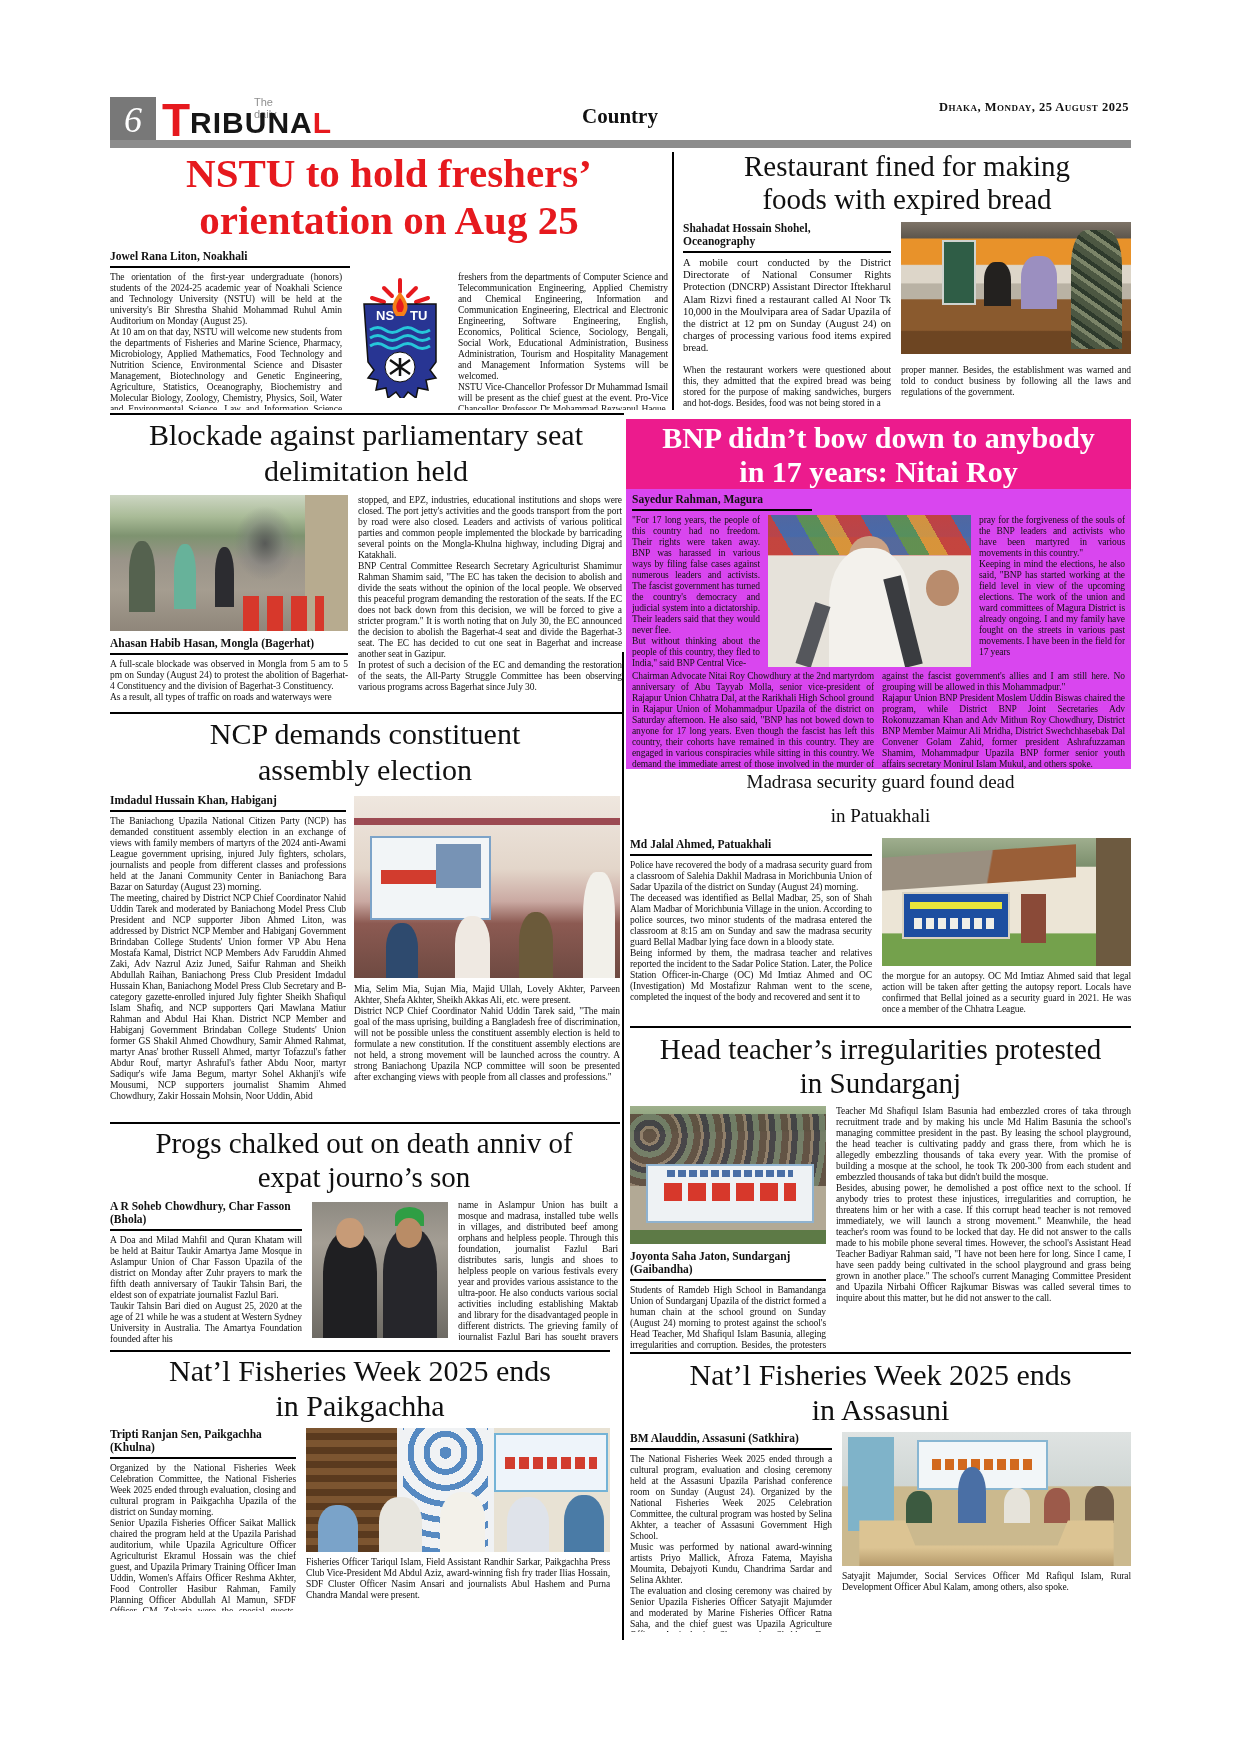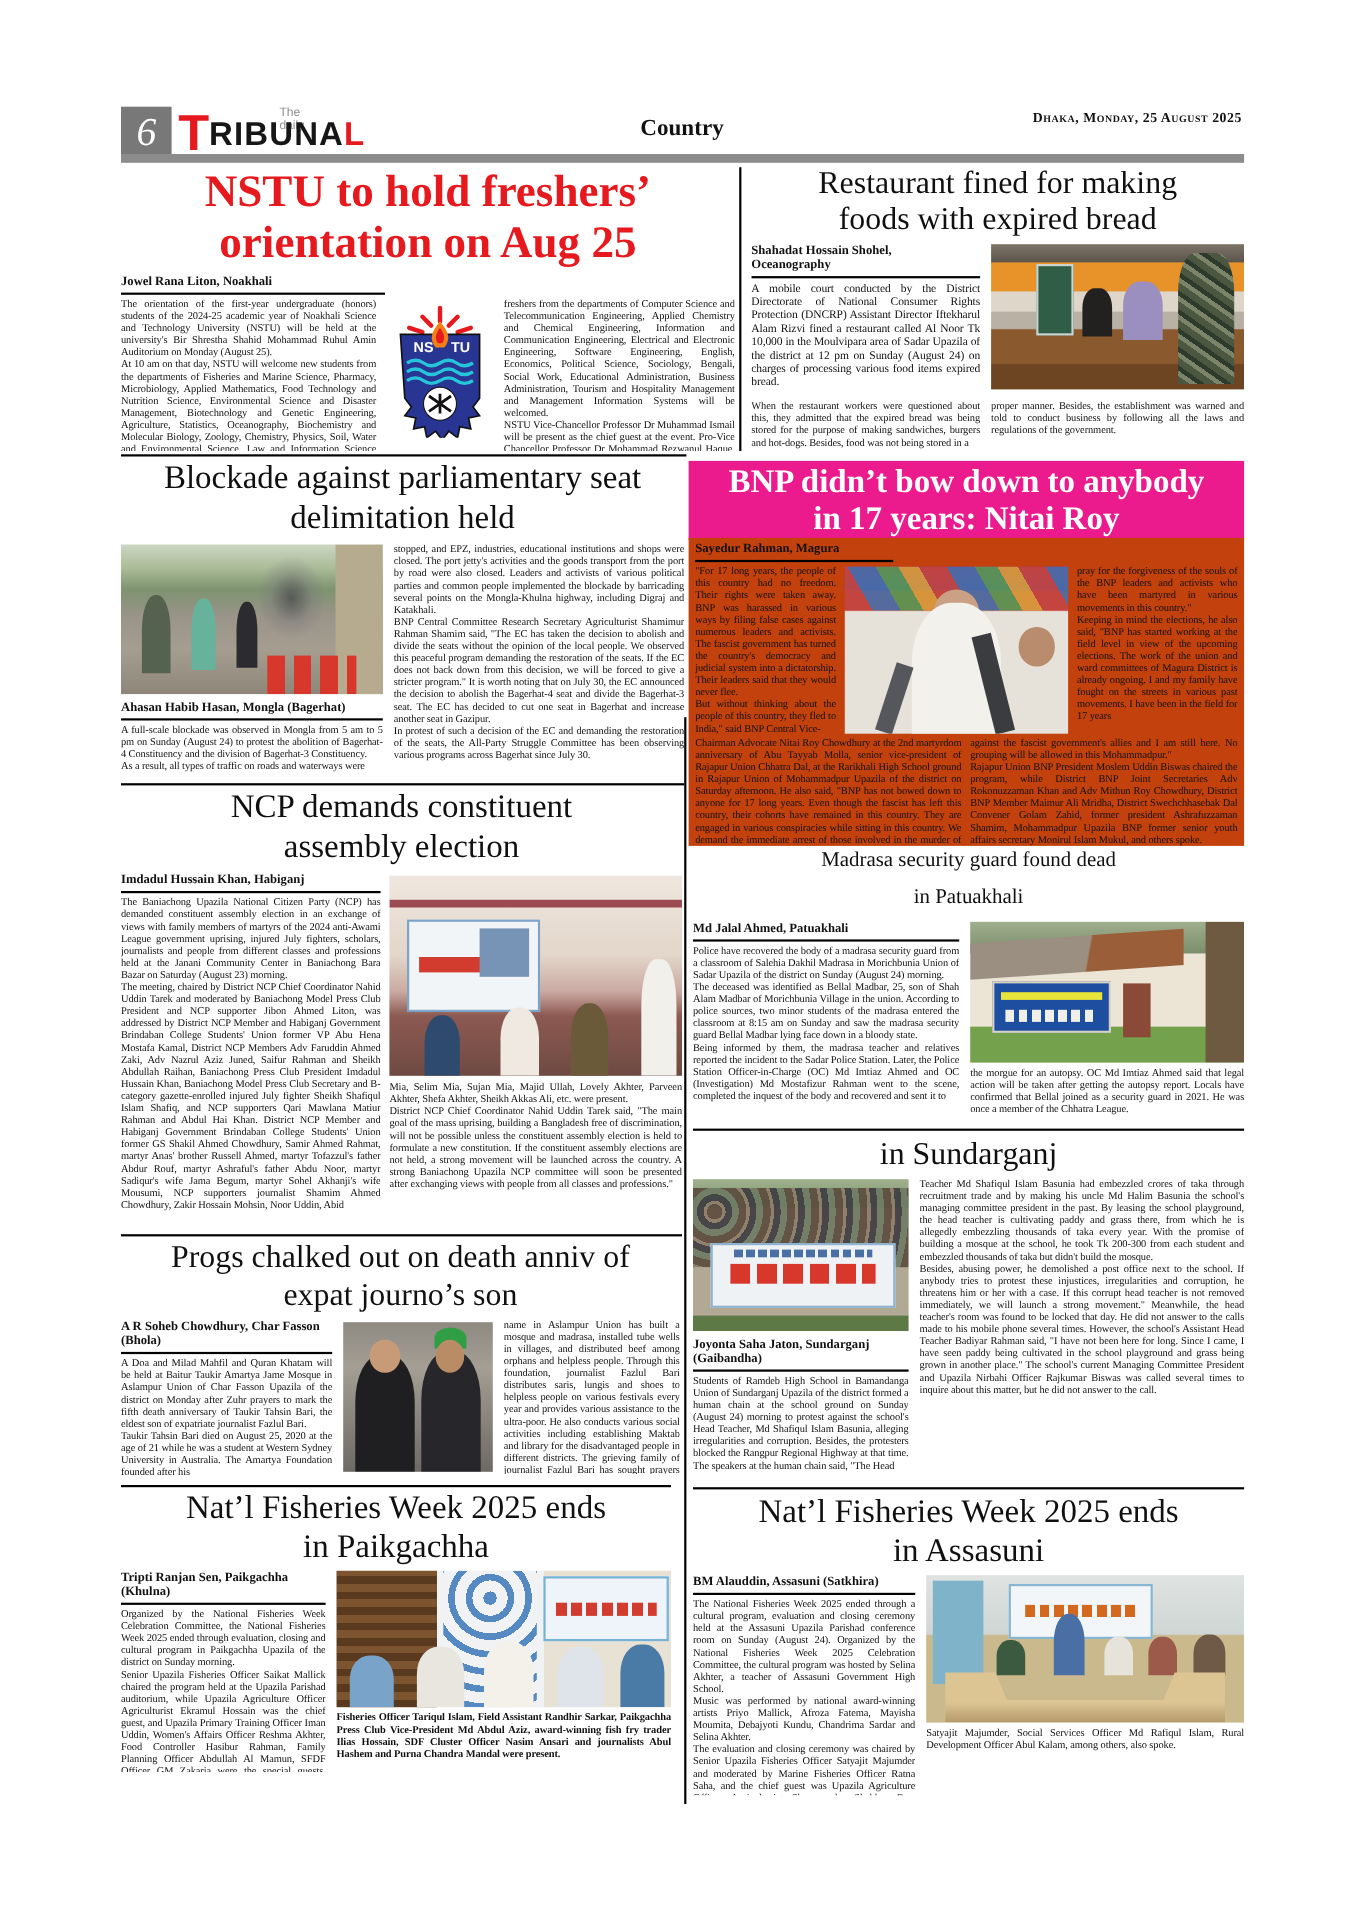--- a/index.html
+++ b/index.html
@@ -92,21 +92,21 @@
   .ph-assa .ban4{left:26%;top:6%;width:44%;height:34%;background:#f2f6f8;border:2px solid #88b6d2;}
   .ph-assa .ban4 i{position:absolute;left:10%;top:38%;width:80%;height:24%;background:repeating-linear-gradient(90deg,#d2691e 0 9px,transparent 9px 13px);display:block;}
   .ph-assa .stand{left:40%;top:26%;width:10%;height:42%;background:#4a6fa5;border-radius:45% 45% 0 0;}
   .ph-assa .sit1{left:22%;top:44%;width:9%;height:24%;background:#3c5a40;border-radius:45% 45% 0 0;}
   .ph-assa .sit2{left:56%;top:42%;width:9%;height:26%;background:#e6e3da;border-radius:45% 45% 0 0;}
   .ph-assa .sit3{left:70%;top:42%;width:9%;height:26%;background:#9c5a4a;border-radius:45% 45% 0 0;}
   .ph-assa .sit4{left:84%;top:40%;width:10%;height:28%;background:#6e5a46;border-radius:45% 45% 0 0;}
   .ph-assa .table{left:6%;bottom:0;width:88%;height:34%;background:linear-gradient(180deg,#dcc493 0 60%,#b59a6b 100%);clip-path:polygon(0 0,18% 0,22% 55%,78% 55%,82% 0,100% 0,100% 100%,0 100%);}
   
   .banner{position:absolute;background:#ec1b8d;color:#fff;text-align:center;font-weight:bold;}
-  .pinkbody{position:absolute;background:#c2410c;}
+  .pinkbody{position:absolute;background:#d946ef;}
 </style>
 </head>
 <body>
 
 <div class="page">
 
   <div class="pagenum">6</div>
   <div class="masthead">
     <span class="thedaily">The daily</span>
     <span class="mast-row">
@@ -302,20 +302,21 @@
           <div class="door"></div>
           <div class="tree"></div>
         </div>
         <div class="bt" style="height:52px;overflow:hidden;margin-top:5px;">the morgue for an autopsy. OC Md Imtiaz Ahmed said that legal action will be taken after getting the autopsy report. Locals have confirmed that Bellal joined as a security guard in 2021. He was once a member of the Chhatra League.</div>
       </div>
     </div>
   </div>
 
   <div class="art" style="left:630px;top:1032px;width:501px;height:318px;">
     <div class="hl" style="font-size:29px;line-height:34px;">
+      <div>Head teacher’s irregularities protested</div>
       <div>in Sundarganj</div>
     </div>
     <div class="row" style="gap:10px;margin-top:6px;">
       <div style="width:196px;">
         <div class="ph ph-crowd" style="width:196px;height:138px;">
           <div class="kids"></div>
           <div class="ban2">
               <i></i>
               <b></b>
             </div>
@@ -361,21 +362,21 @@
       <div>Nat’l Fisheries Week 2025 ends</div>
       <div>in Paikgachha</div>
     </div>
     <div class="row" style="gap:10px;margin-top:5px;">
       <div style="width:186px;">
         <div class="by">Tripti Ranjan Sen, Paikgachha (Khulna)</div>
         <div class="bybar"></div>
         <div class="bt" style="height:158px;overflow:hidden;">Organized by the National Fisheries Week Celebration Committee, the National Fisheries Week 2025 ended through evaluation, closing and cultural program in Paikgachha Upazila of the district on Sunday morning.
 Senior Upazila Fisheries Officer Saikat Mallick chaired the program held at the Upazila Parishad auditorium, while Upazila Agriculture Officer Agriculturist Ekramul Hossain was the chief guest, and Upazila Primary Training Officer Iman Uddin, Women's Affairs Officer Reshma Akhter, Food Controller Hasibur Rahman, Family Planning Officer Abdullah Al Mamun, SFDF Officer GM Zakaria were the special guests.  Among others, Marine</div>
       </div>
-      <div style="flex:1;font-weight:bold;">
+      <div style="flex:1;">
         <div class="ph ph-paik" style="width:100%;height:124px;">
           <div class="slats"></div>
           <div class="blob"></div>
           <div class="ban3">
               <i></i>
             </div>
           <div class="s1"></div>
           <div class="s2"></div>
           <div class="s3"></div>
           <div class="s4"></div>

